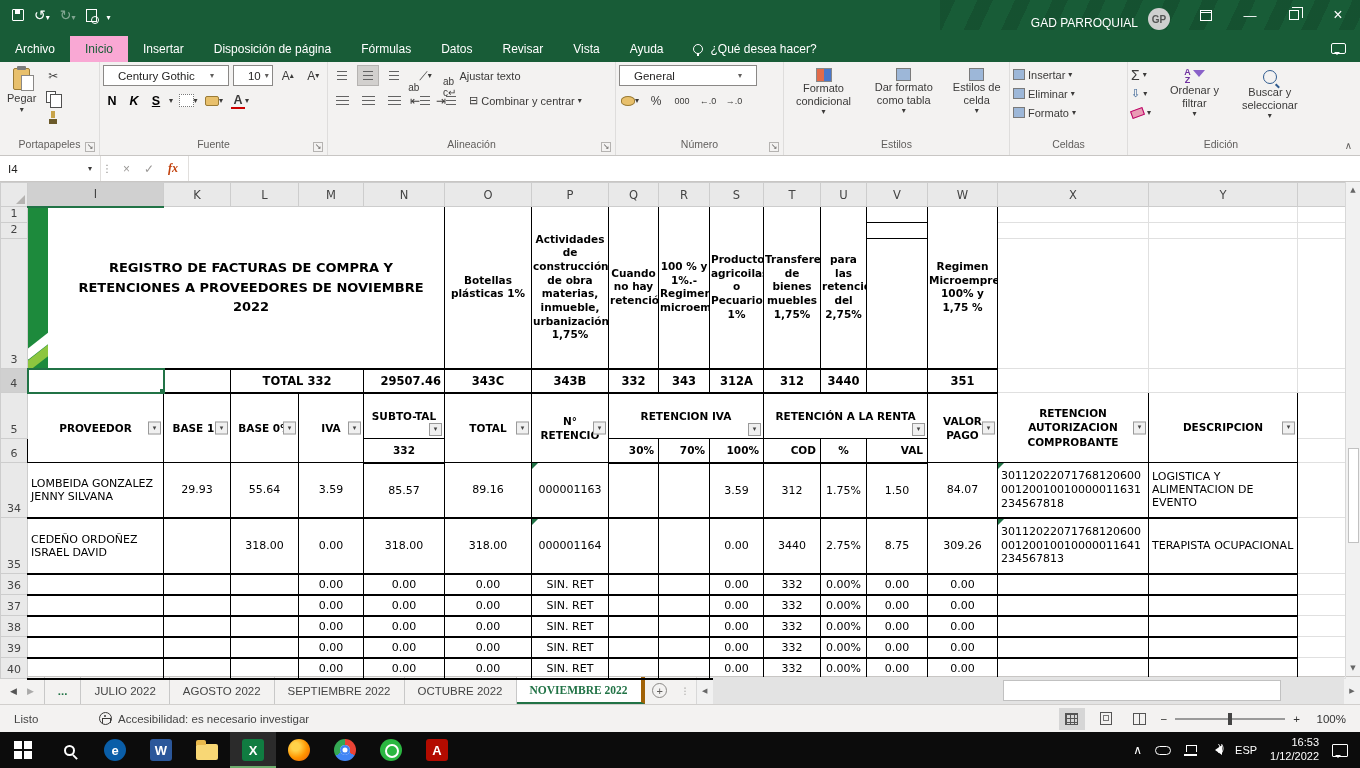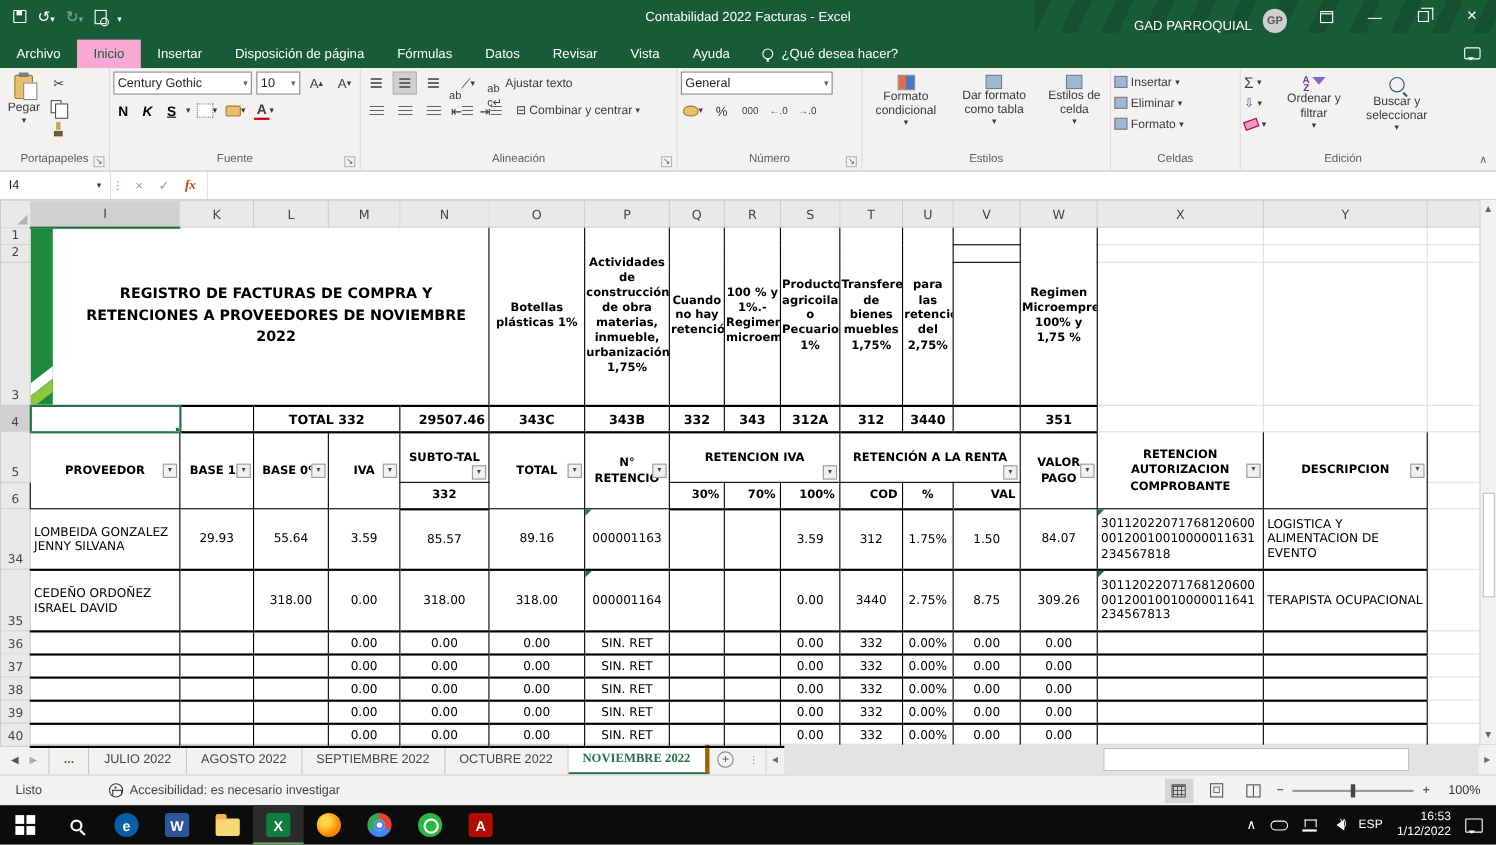--- a/index.html
+++ b/index.html
@@ -39,21 +39,21 @@
   .fb-ic:after{content:"";position:absolute;left:2px;bottom:-5px;border:3px solid transparent;border-top-color:#fff;}
 
   
   .ribbon { height:94px; background:#f3f2f1; border-bottom:1px solid #c8c6c4; display:flex; flex:0 0 auto; position:relative; }
   .rg { border-right:1px solid #dedddc; display:flex; flex-direction:column; padding:3px 3px 0; }
   .rg-body { flex:1; display:flex; align-items:flex-start; gap:2px; }
   .rg-label { height:17px; font-size:10.5px; color:#605e5c; text-align:center; position:relative; padding:0 10px; }
   .dlg { position:absolute; right:1px; bottom:3px; font-size:8px; color:#605e5c; border:1px solid #b5b3b1; width:10px;height:10px;line-height:8px;text-align:center;}
   .bigbtn { display:flex; flex-direction:column; align-items:center; justify-content:flex-start; font-size:11px; color:#3b3a39; text-align:center; padding:3px 4px; line-height:1.15; }
   .minibtn { width:22px; height:21px; display:flex; align-items:center; justify-content:center; font-size:12px; color:#3b3a39; }
-  .combo { background:#fff; border:1px solid #8a8886; height:21px; display:flex; align-items:center; font-size:11.5px; color:#201f1e; padding:0 3px; }
+  .combo { background:#fff; border:1px solid #8a8886; height:21px; display:flex; align-items:center; font-size:11.5px; color:#201f1e; padding:0 14px; }
   .combo .car { margin-left:auto; font-size:8px; color:#605e5c; padding-left:4px;}
   .car { font-size:8px; color:#3b3a39; }
   .rrow { display:flex; align-items:center; gap:4px; margin-bottom:4px; }
   .fmt { font-weight:bold; font-size:12.5px; width:18px; text-align:center; }
   .clip{width:17px;height:22px;background:#e8c06c;border:1px solid #9a7b35;border-radius:2px;position:relative;margin-bottom:2px;}
   .clip:before{content:"";position:absolute;left:3px;top:-3px;width:9px;height:4px;background:#7c7c7c;border-radius:1px;}
   .clip:after{content:"";position:absolute;right:-5px;bottom:-2px;width:11px;height:14px;background:#fff;border:1px solid #8a8886;}
   .copy-ic{width:10px;height:12px;border:1.2px solid #505050;background:#fff;position:relative;}
   .copy-ic:before{content:"";position:absolute;left:2.5px;top:2.5px;width:10px;height:12px;border:1.2px solid #505050;background:#fff;}
   .brush{width:12px;height:13px;position:relative;}
@@ -191,21 +191,20 @@
 <div class="app">
 
   <div class="tbar">
     <div class="qa">
       <span class="floppy"></span>
       <span class="qi">↺<span class="car8">▾</span></span>
       <span class="qi dim">↻<span class="car8">▾</span></span>
       <span class="docmag"></span>
       <span class="qi"><span class="car8">▾</span></span>
     </div>
-    <div class="tb-title">Contabilidad 2022 Facturas  -  Excel</div>
     <div class="tb-right">
       <span class="tb-user">GAD PARROQUIAL</span>
       <span class="avatar">GP</span>
       <span class="winbtn">
           <span class="ribdisp"></span>
         </span>
       <span class="winbtn">—</span>
       <span class="winbtn">
           <span class="restore"></span>
         </span>

